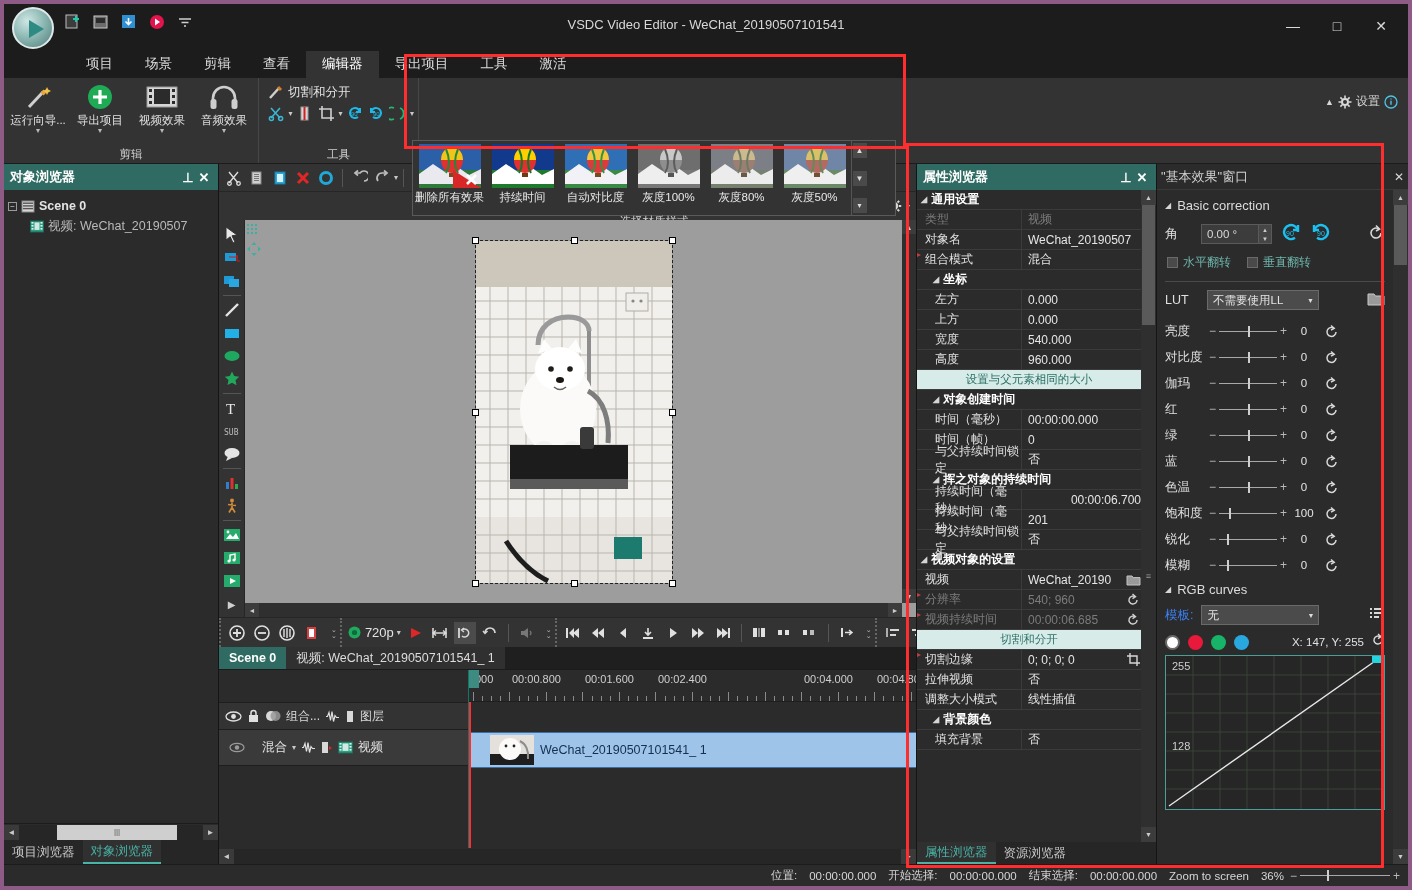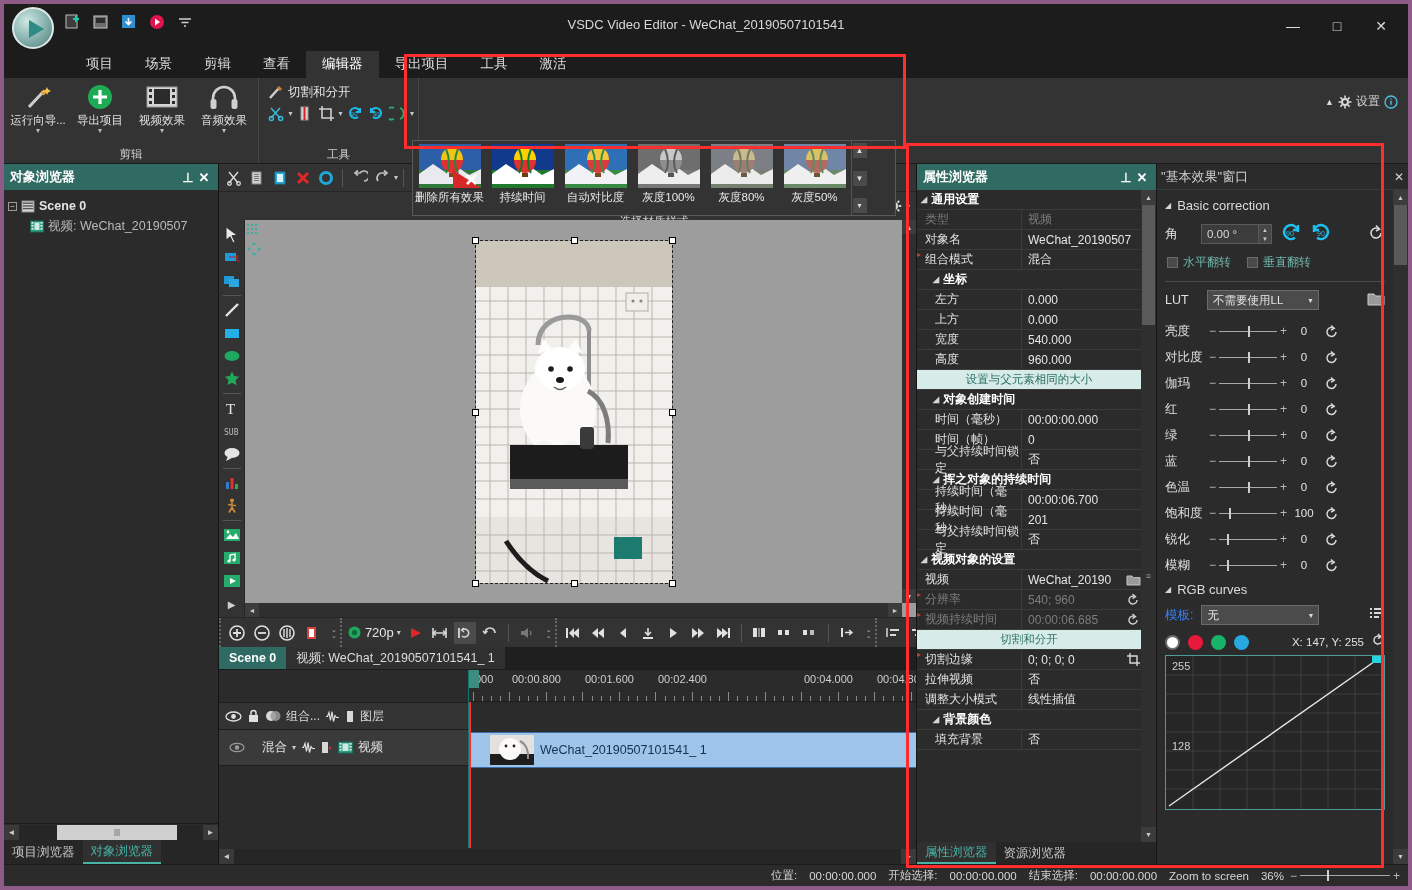--- a/index.html
+++ b/index.html
@@ -1405,21 +1405,21 @@
                 <span style="flex: 1 1 0%;">否</span>
               </div>
             </div>
             <div class="grpRow ind">
               <span class="tri">◢</span>
               <span>挥之对象的持续时间</span>
             </div>
             <div class="pRow">
               <div class="pK ind">持续时间（毫秒）</div>
               <div class="pV">
-                <span style="flex: 1 1 0%;">00:00:06.700</span>
+                <span style="flex: 1 1 0%; text-align: right;">00:00:06.700</span>
               </div>
             </div>
             <div class="pRow">
               <div class="pK ind">持续时间（毫秒）</div>
               <div class="pV">
                 <span style="flex: 1 1 0%;">201</span>
               </div>
             </div>
             <div class="pRow">
               <div class="pK ind">与父持续时间锁定</div>

